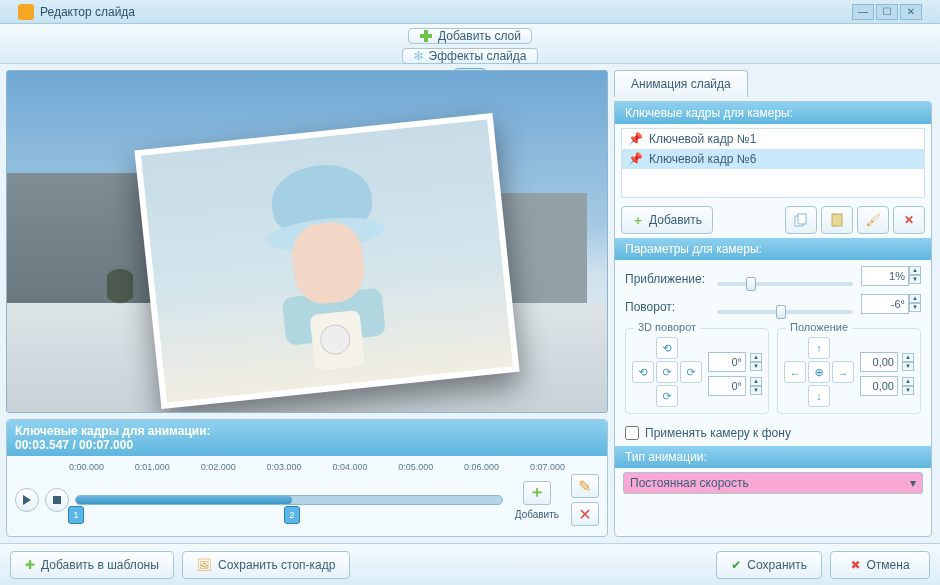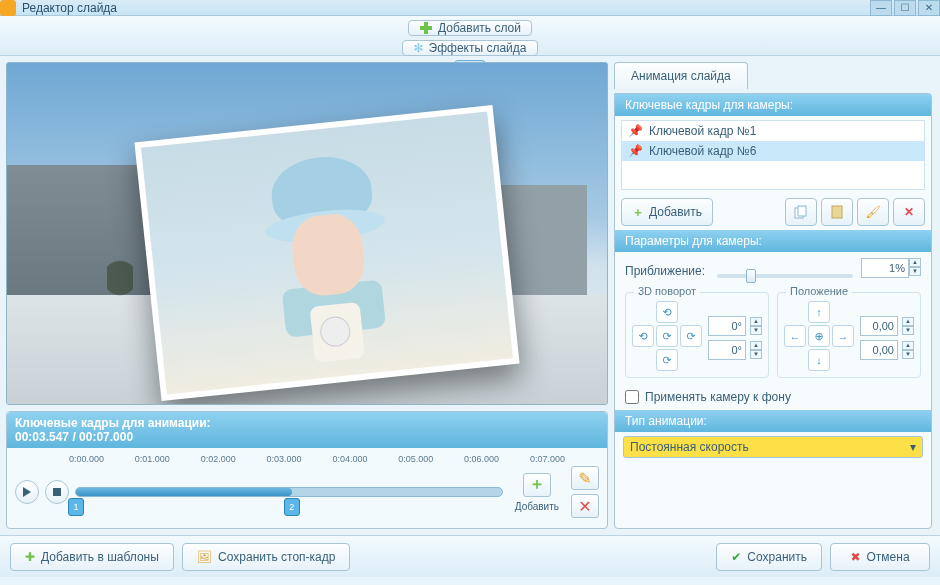--- a/index.html
+++ b/index.html
@@ -1,19 +1,19 @@
 <!DOCTYPE html>
 <html><head>
 <meta charset="utf-8">
 <style>
 * { box-sizing: border-box; margin: 0; padding: 0; font-family: "Segoe UI", Tahoma, sans-serif; }
 body { width: 940px; height: 585px; overflow: hidden; background: #e8f4fa; }
 
 
-.titlebar { height: 16px; background: linear-gradient(#d9ecf6, #c7e4f3); display: flex; align-items: center; padding: 0 0; border-bottom: 1px solid #a9c9db; position: relative; }
+.titlebar { height: 24px; background: linear-gradient(#d9ecf6, #c7e4f3); display: flex; align-items: center; padding: 0 18px; border-bottom: 1px solid #a9c9db; position: relative; }
 .titlebar .app-icon { width: 16px; height: 16px; background: #f5a623; border-radius: 3px; margin-right: 6px; }
 .titlebar .title { font-size: 12px; color: #2a506a; flex: 1; }
 .titlebar .win-btns { display: flex; gap: 2px; }
 .titlebar .win-btn { width: 22px; height: 16px; background: #bcdcee; border: 1px solid #8db9d2; display: flex; align-items: center; justify-content: center; font-size: 10px; color: #3a6b88; cursor: pointer; }
 
 
 .toolbar { height: 40px; background: linear-gradient(#f3fafe, #dcedf7); border-bottom: 1px solid #b8d3e3; display: flex; align-items: center; padding: 4px 8px; gap: 4px; flex-direction: column; }
 .tbtn { height: 30px; border: 1px solid #a8c5d6; background: linear-gradient(#fdfeff, #e6f2f9); border-radius: 4px; display: flex; align-items: center; padding: 0 10px; font-size: 12px; color: #3a6078; cursor: pointer; gap: 5px; }
 .tbtn.icon-only { padding: 0; width: 32px; justify-content: center; }
 .tbtn-sep { width: 1px; height: 26px; background: #b8d3e3; margin: 0 3px; }
@@ -84,21 +84,21 @@
 .rot-grid { display: grid; grid-template-columns: 22px 22px 22px; grid-template-rows: 22px 22px 22px; gap: 2px; justify-content: center; }
 .rot-cell { border: 1px solid #bcd7e6; background: #fff; border-radius: 3px; display: flex; align-items: center; justify-content: center; font-size: 11px; color: #3a94c6; cursor: pointer; }
 .rot-cell.empty { border: none; background: none; cursor: default; }
 .two-col { display: flex; gap: 8px; }
 .two-col > div { flex: 1; }
 .inline-num { display: flex; align-items: center; gap: 4px; margin-top: 4px; justify-content: center; }
 
 .checkbox-row { display: flex; align-items: center; gap: 6px; padding: 6px 10px; font-size: 12px; color: #3a6078; }
 .checkbox-row input { width: 14px; height: 14px; }
 
-.anim-type-select { margin: 4px 8px 8px; height: 22px; border: 1px solid #a8c5d6; background: #fde047; font-size: 12px; color: #3a6078; padding: 2px 6px; display: flex; align-items: center; justify-content: space-between; border-radius: 3px; }
+.anim-type-select { margin: 4px 8px 8px; height: 22px; border: 1px solid #a8c5d6; background: #f9a8d4; font-size: 12px; color: #3a6078; padding: 2px 6px; display: flex; align-items: center; justify-content: space-between; border-radius: 3px; }
 
 
 .footer { height: 42px; background: linear-gradient(#f3fafe, #dcedf7); border-top: 1px solid #b8d3e3; display: flex; align-items: center; padding: 0 10px; gap: 8px; }
 .footer .spacer { flex: 1; }
 .fbtn { height: 28px; border: 1px solid #a8c5d6; background: linear-gradient(#fdfeff, #e6f2f9); border-radius: 4px; padding: 0 14px; display: flex; align-items: center; gap: 6px; font-size: 12px; color: #3a6078; cursor: pointer; }
 .fbtn.primary { min-width: 100px; justify-content: center; }
 
 
 svg { display: block; }
 </style>
@@ -310,20 +310,33 @@
               <div class="slider-thumb" style="left:25%"></div>
             </div>
           <div class="num-wrap">
             <div class="numbox">1%</div>
             <div class="spinner">
                 <span>▲</span>
                 <span>▼</span>
               </div>
           </div>
         </div>
+        <div class="param-row">
+          <label>Поворот:</label>
+          <div class="slider">
+              <div class="slider-thumb" style="left:47%"></div>
+            </div>
+          <div class="num-wrap">
+            <div class="numbox">-6°</div>
+            <div class="spinner">
+                <span>▲</span>
+                <span>▼</span>
+              </div>
+          </div>
+        </div>
 
         <div class="two-col">
           <div class="group-box">
             <div class="legend">3D поворот</div>
             <div style="display:flex;gap:6px;align-items:center;">
               <div class="rot-grid">
                 <div class="rot-cell empty"></div>
                 <div class="rot-cell">⟲</div>
                 <div class="rot-cell empty"></div>
                 <div class="rot-cell">⟲</div>

